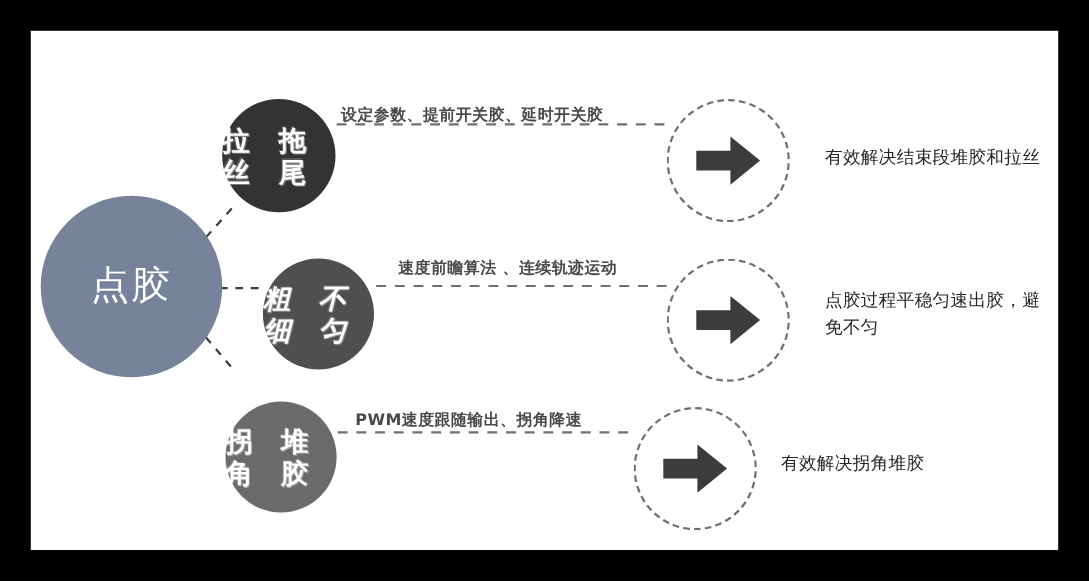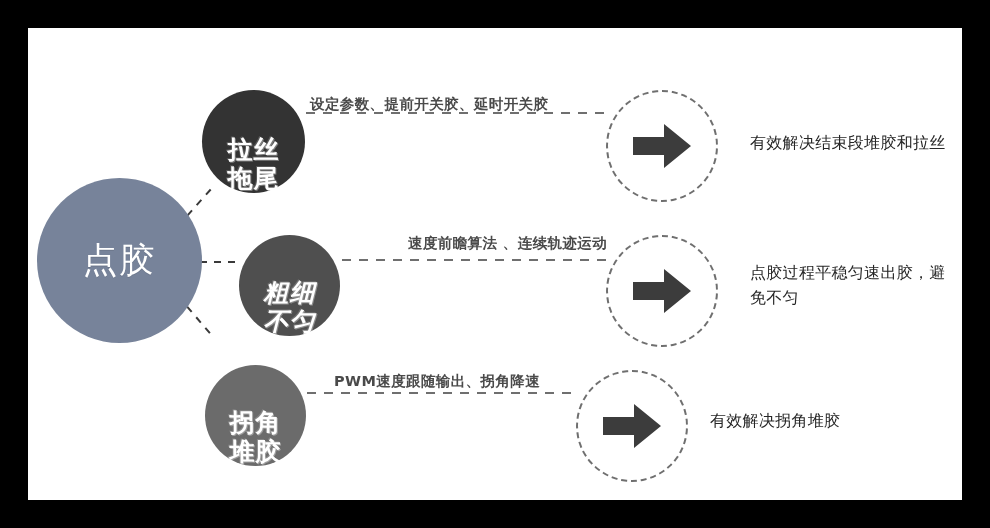--- a/index.html
+++ b/index.html
@@ -57,23 +57,22 @@
     font-weight: normal;
     line-height: 1.17;
     letter-spacing: 2px;
     text-shadow: 0 1px 0 rgba(0,0,0,.10);
   }
   
   .node {
     position: absolute;
     border-radius: 50%;
     display: flex;
-    flex-direction: column;
     align-items: center;
-    justify-content: flex-end;
+    justify-content: flex-start;
     box-sizing: border-box;
   }
   .node .node-line {
     color: #ffffff;
     font-size: 25px;
     font-weight: bold;
     line-height: 1.16;
     letter-spacing: 1px;
     text-shadow: 1px 1px 0 rgba(255,255,255,.35), -1px -1px 0 rgba(255,255,255,.18);
   }
@@ -102,22 +101,22 @@
   
   .caption {
     position: absolute;
     color: #4a4a4a;
     font-size: 14.5px;
     font-weight: bold;
     letter-spacing: .4px;
     white-space: nowrap;
   }
   #caption-0 { left: 282px; top: 67px; }
-  #caption-1 { left: 334px; top: 206px; margin-left: 46px; }
-  #caption-2 { left: 306px; top: 344px; }
+  #caption-1 { left: 334px; top: 206px; }
+  #caption-2 { left: 295px; top: 344px; }
   
   .arrow-ring {
     position: absolute;
     width: 112px;
     height: 112px;
     border-radius: 50%;
     border: 2px dashed #6f6f6f;
     box-sizing: border-box;
     display: flex;
     align-items: center;

